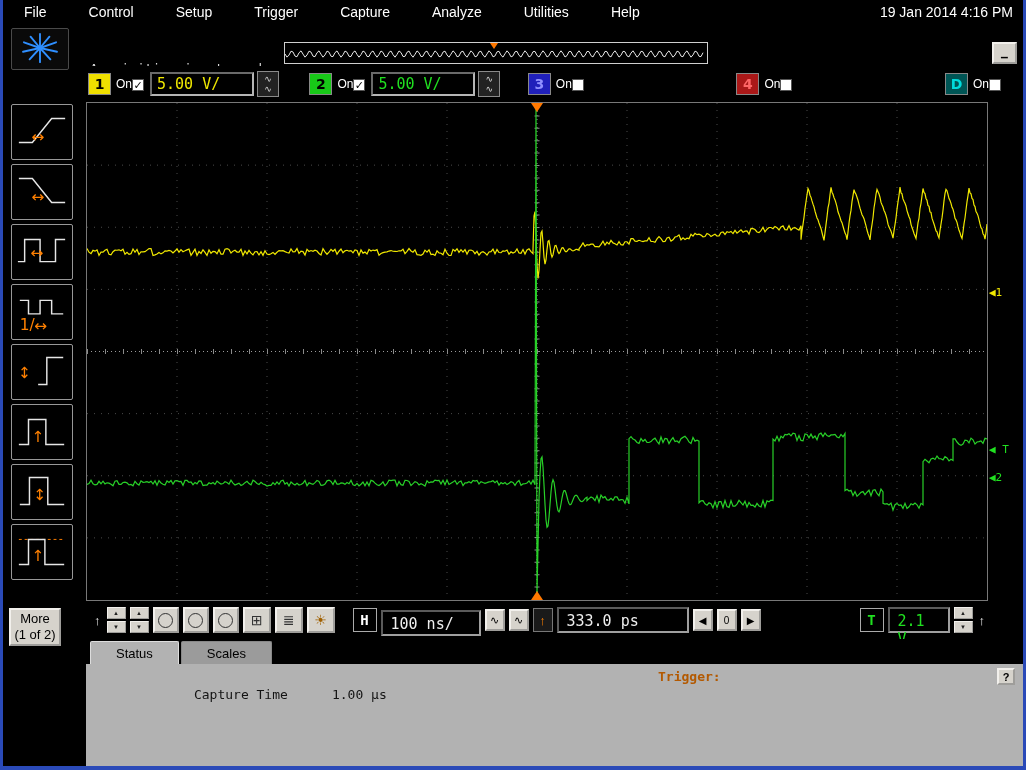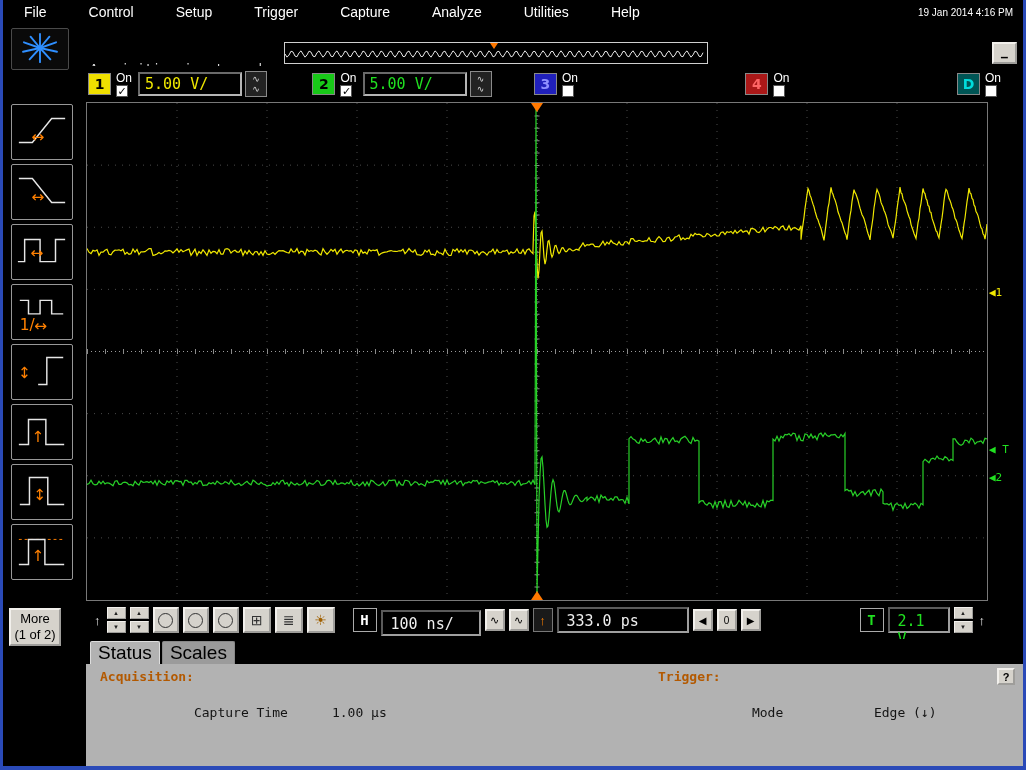--- a/index.html
+++ b/index.html
@@ -8,21 +8,21 @@
     background: #000; font-family: "Liberation Sans", sans-serif;
   }
   .window {
     width: 1026px; height: 770px; display: flex; flex-direction: column;
     background: #000; border-left: 3px solid #2a4ab8; border-right: 3px solid #2a4ab8;
     border-bottom: 4px solid #2a4ab8;
   }
   
   .menubar { height: 24px; display: flex; align-items: center; background: #000; flex: 0 0 auto; }
   .mi { color: #fff; font-size: 14px; padding: 0 21px; cursor: default; }
-  .mdate { margin-left: auto; color: #fff; font-size: 10px; padding-right: 10px; }
+  .mdate { margin-left: auto; color: #fff; font-size: 14px; padding-right: 10px; }
   
   .appbody { flex: 1; display: flex; min-height: 0; }
   .leftcol { width: 83px; flex: 0 0 auto; display: flex; flex-direction: column; background: #000; }
   .rightcol { flex: 1; display: flex; flex-direction: column; min-width: 0; }
   
   .logoBtn { width: 58px; height: 42px; margin: 4px 0 0 8px; background: #0a0a0a;
     border: 1px solid #4a4a4a; border-radius: 2px; }
   .iconstack { margin-top: 34px; display: flex; flex-direction: column; gap: 4px; }
   .sideBtn { width: 62px; height: 56px; margin-left: 8px; background: #000;
     border: 1px solid #989898; border-radius: 2px; padding: 2px; }
@@ -40,21 +40,21 @@
     background: #000; position: relative; }
   .minBtn { margin-left: auto; width: 25px; height: 22px; background: #d6d3cc;
     border: 2px outset #f2f0ec; font-weight: bold; font-size: 14px; line-height: 10px; padding-top: 8px; }
   
   .chrow { height: 36px; flex: 0 0 auto; display: flex; align-items: center; background: #000; padding: 2px 6px 2px 2px; }
   .chgrp { display: flex; align-items: center; }
   .w1 { width: 225px; } .w2 { width: 222px; } .w3 { width: 212px; } .w4 { width: 212px; }
   .dgrp { margin-left: auto; margin-right: 10px; }
   .chbtn { width: 23px; height: 22px; border: 1px solid #888; font-weight: bold;
     font-size: 14px; font-family: "DejaVu Sans", sans-serif; }
-  .onbox { display: flex; flex-direction: column; align-items: flex-start; margin: 0 6px 0 5px; }
+  .onbox { display: flex; flex-direction: row; align-items: flex-start; margin: 0 6px 0 5px; }
   .onlbl { color: #fff; font-size: 12px; line-height: 12px; }
   .cb { width: 12px; height: 12px; background: #fff; border: 1px solid #555;
     font-size: 11px; line-height: 11px; color: #000; text-align: center; margin-top: 1px; cursor: pointer; }
   .scale { width: 104px; height: 24px; background: #000; border: 2px solid;
     border-color: #6a6a6a #b5b5b5 #b5b5b5 #6a6a6a; font-family: "DejaVu Sans Mono", monospace;
     font-size: 15px; padding: 1px 5px; }
   .sqbtn { width: 22px; height: 26px; margin-left: 3px; background: #222; border: 1px solid #8a8a8a;
     color: #ddd; font-size: 9px; line-height: 10px; display: flex; flex-direction: column;
     align-items: center; justify-content: center; }
   
@@ -88,21 +88,21 @@
   .orangebtn { width: 20px; height: 24px; background: #1a1a1a; color: #ff8000;
     border: 1px solid #777; font-size: 13px; }
   .navbtn { width: 20px; height: 22px; background: #d6d3cc; border: 2px outset #f2f0ec; font-size: 10px; }
   .tspacer { flex: 1; }
   .tbtn { width: 24px; height: 24px; background: #000; color: #20e020; border: 1px solid #aaa;
     font-weight: bold; font-size: 14px; font-family: "DejaVu Sans Mono", monospace; }
   .endpad { width: 26px; }
   
   .tabsrow { height: 25px; flex: 0 0 auto; background: #000; display: flex; align-items: flex-end;
     gap: 2px; padding-left: 4px; }
-  .tab { height: 23px; padding: 0 7px; font-size: 19px; color: #000; background: #9b9b9b;
+  .tab { height: 23px; padding: 0 25px; font-size: 13px; color: #000; background: #9b9b9b;
     border: 1px solid #888; border-bottom: none; border-radius: 2px 2px 0 0; }
   .tab.active { background: #b2b2b2; border-color: #ddd; }
   
   .statuspanel { flex: 1; background: #b2b2b2; position: relative; padding: 4px 0 0 14px;
     font-family: "DejaVu Sans Mono", monospace; font-size: 13px; color: #141414; }
   .sptitle { color: #b35900; font-weight: bold; line-height: 18px; }
   .sprow { line-height: 18px; white-space: pre; }
   .spl { display: inline-block; width: 138px; }
   .spl2 { display: inline-block; width: 122px; }
   .spRight { position: absolute; left: 572px; top: 4px; }
@@ -347,31 +347,27 @@
       </div>
 
       <div class="tabsrow">
         <button class="tab active">Status</button>
         <button class="tab">Scales</button>
       </div>
 
       <div class="statuspanel">
         <button class="helpbtn">?</button>
         <div>
-          <div class="sptitle">Acquisition:</div>
           <div class="sprow">
             <span class="spl">Capture Time</span><span>1.00 µs</span>
           </div>
 
         </div>
         <div class="spRight">
           <div class="sptitle">Trigger:</div>
-          <div class="sprow">
-            <span class="spl2">Mode</span><span>Edge (↓)</span>
-          </div>
           <div class="rowspacer"></div>
           <div class="sprow">
             
           </div>
         </div>
       </div>
 
     </div>
   </div>
 </div>

